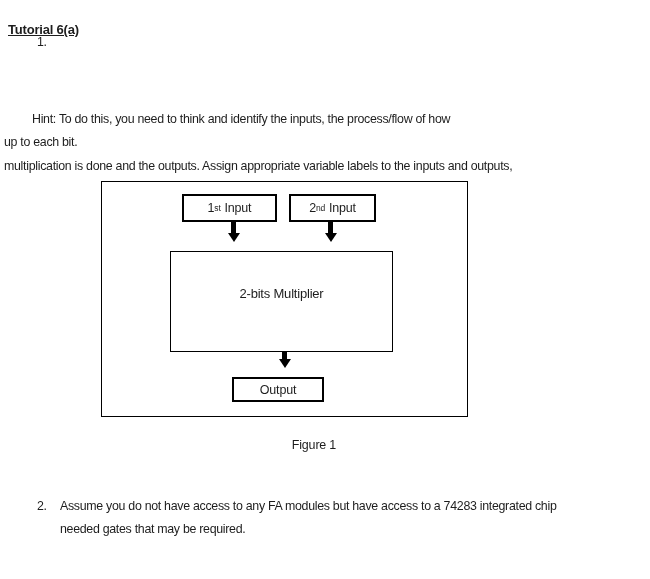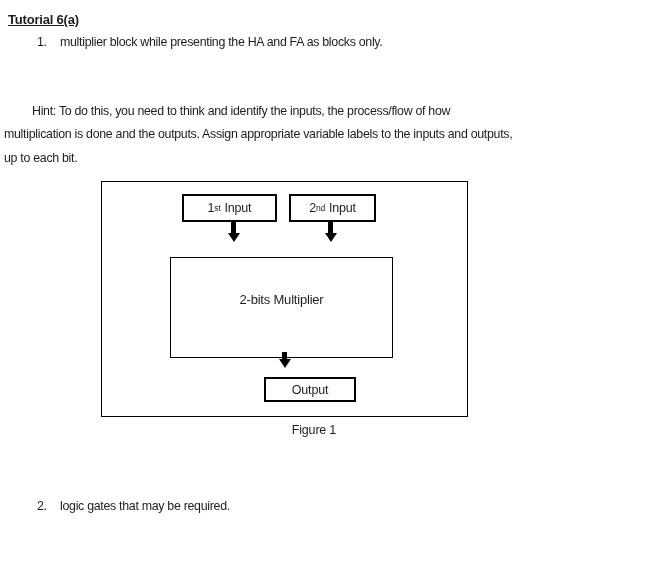--- a/index.html
+++ b/index.html
@@ -3,86 +3,85 @@
 <meta charset="utf-8">
 <style>
   html,body{margin:0;padding:0;}
   body{
     width:650px;height:579px;background:#ffffff;overflow:hidden;position:relative;
     font-family:"Liberation Sans", sans-serif;
     color:#1d1d1d;
   }
   .abs{position:absolute;}
   .doc-title{
-    left:8px;top:12px;
+    left:8px;top:22px;
     font-size:13px;font-weight:bold;text-decoration:underline;
     letter-spacing:-0.2px;white-space:nowrap;
   }
   .para{font-size:12.4px;letter-spacing:-0.3px;}
   .para .pline{white-space:nowrap;line-height:23.3px;height:23.3px;}
   .qitem{display:flex;}
   .qnum{width:23px;flex:0 0 23px;line-height:23.3px;font-size:12.4px;letter-spacing:-0.3px;}
-  .hint-block{left:4px;top:100px;width:642px;}
+  .hint-block{left:4px;top:108px;width:642px;}
   .hint-block .pline.first{padding-left:28px;}
   .q1{left:37px;top:31px;}
   .q2{left:37px;top:495px;}
 
   
   .figure-frame{
     left:101px;top:181px;width:367px;height:236px;
     border:1.5px solid #000;box-sizing:border-box;background:#fff;
   }
   .fig-box{
     position:absolute;box-sizing:border-box;border:2px solid #000;background:#fff;
     display:flex;align-items:center;justify-content:center;
     font-size:12.5px;letter-spacing:-0.2px;white-space:nowrap;
   }
   .input-box{width:95px;height:28px;}
   .b1{left:80px;top:12px;}
   .b2{left:187px;top:12px;width:87px;}
   .sup{font-size:8.5px;vertical-align:super;line-height:0;}
   .rest{margin-left:4px;text-align:center;}
   .mult-box{
-    left:68px;top:75px;width:223px;height:101px;border-width:1.5px;
+    left:68px;top:69px;width:223px;height:101px;border-width:1.5px;
     padding-bottom:16px;font-size:13px;
   }
-  .out-box{left:130px;top:195px;width:92px;height:25px;margin-left:32px;}
+  .out-box{left:130px;top:195px;width:92px;height:25px;}
   .arrow{
     position:absolute;width:13px;display:flex;flex-direction:column;align-items:center;
   }
   .arrow .shaft{width:4.5px;background:#000;flex:1;}
   .arrow .head{
     width:0;height:0;flex:0 0 9px;
     border-left:6.5px solid transparent;border-right:6.5px solid transparent;
     border-top:9px solid #000;
   }
   .a1{left:125px;top:40px;height:29px;}
   .a2{left:222px;top:40px;height:29px;}
   .a3{left:176px;top:170px;height:25px;}
   .fig-caption{
-    left:269px;top:423px;width:90px;text-align:center;
+    left:269px;top:438px;width:90px;text-align:center;
     font-size:12.5px;letter-spacing:-0.2px;
   }
 </style>
 </head>
 <body style="background: rgb(255, 255, 255); color: rgb(29, 29, 29);">
 
 <div class="abs doc-title">Tutorial 6(a)</div>
 
 <div class="abs para qitem q1">
   <span class="qnum">1.</span>
   <div class="qlines">
-    <div class="pline">multiplier block while presenting the HA and FA as blocks only.</div>
   </div>
 </div>
 
 <div class="abs para hint-block">
   <div class="pline first">Hint: To do this, you need to think and identify the inputs, the process/flow of how</div>
+  <div class="pline">up to each bit.</div>
   <div class="pline">multiplication is done and the outputs. Assign appropriate variable labels to the inputs and outputs,</div>
-  <div class="pline">up to each bit.</div>
 </div>
 
 <div class="abs figure-frame">
 
   <div class="fig-box input-box b1">
     <span>1</span>
       <span class="sup">st</span>
       <span class="rest">Input</span>
   </div>
 
@@ -115,15 +114,16 @@
     <span>Output</span>
   </div>
 
 </div>
 
 <div class="abs fig-caption">Figure 1</div>
 
 <div class="abs para qitem q2">
   <span class="qnum">2.</span>
   <div class="qlines">
-    <div class="pline">logic gates that may be required.</div>
+    <div class="pline">Assume you do not have access to any FA modules but have access to a 74283 integrated chip</div>
+    <div class="pline">needed gates that may be required.</div>
   </div>
 </div>
 
 </body></html>

